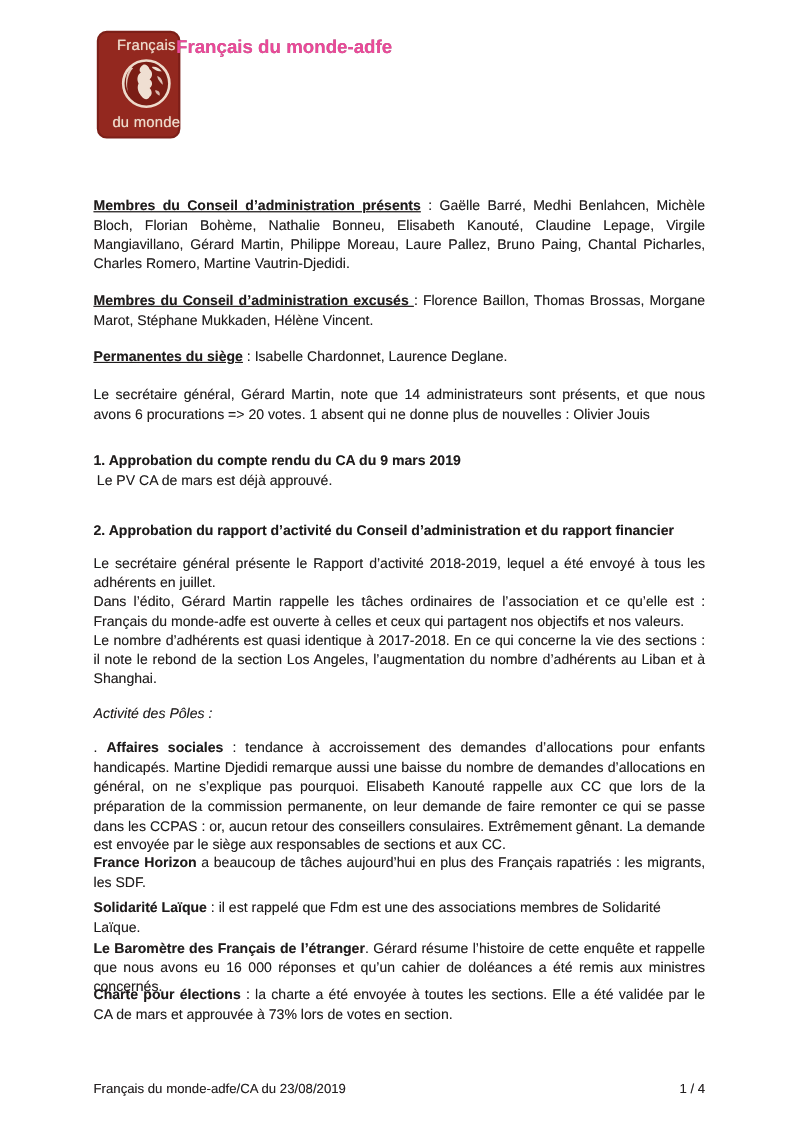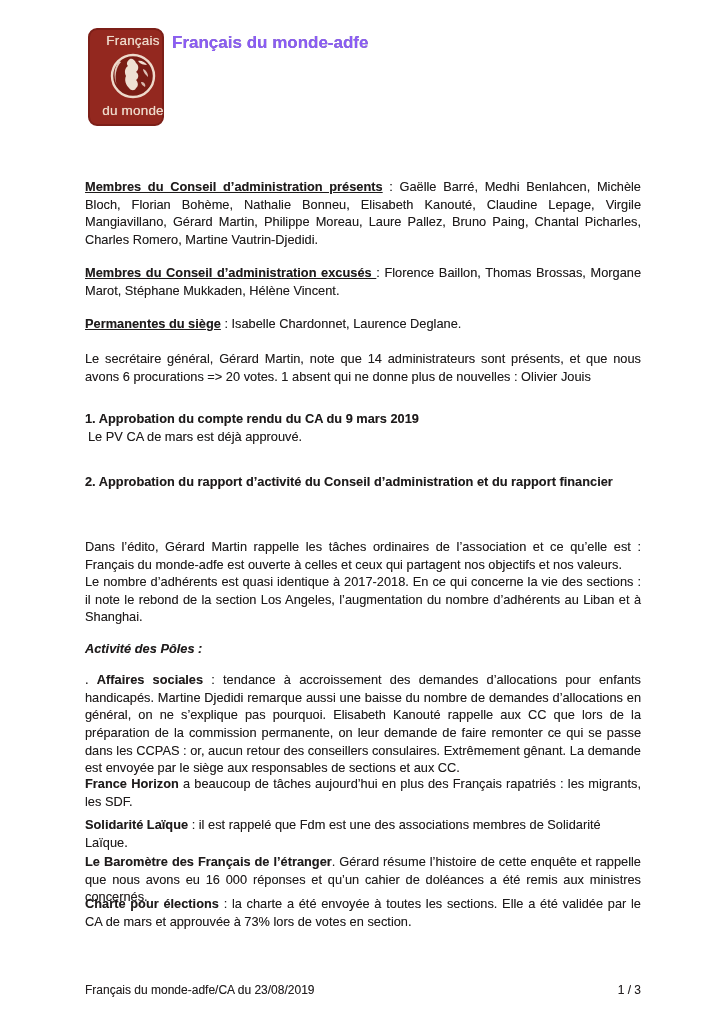--- a/index.html
+++ b/index.html
@@ -23,40 +23,40 @@
     display:flex; flex-direction:column; align-items:center; justify-content:space-between;
     padding:4px 2px 6px 16px;
   }
   .logo-word {
     color:#eedacb; font-size:13.5px; line-height:14px; letter-spacing:0.2px;
     text-shadow:0 0 0.7px rgba(238,218,203,.8);
     white-space:nowrap;
   }
   .logo-globe { width:46px; height:46px; display:block; }
   .org-title {
-    position:absolute; left:172px; top:33px;
-    font-size:17px; font-weight:bold; color:#8b5cf6;
+    position:absolute; left:160px; top:33px;
+    font-size:17px; font-weight:bold; color:#ec4899;
     text-shadow:0 0 .6px rgba(24,20,20,.55);
   }
   .doc-title {
     position:absolute; left:172px; top:62px;
     font-size:17px; font-weight:bold; color:#181414;
     text-shadow:0 0 .6px rgba(24,20,20,.55);
   }
   
   .block {
     position:absolute; left:85px; width:556px;
     font-size:12.8px; line-height:17.7px;
     color:#1e1b1b;
     text-shadow:0 0 .5px rgba(30,27,27,.4);
   }
   .just { text-align:justify; }
   .lead { font-weight:bold; text-decoration:underline; }
   .b { font-weight:bold; }
-  .bi { font-weight:bold; font-style:italic; }
+  .bi { font-weight:normal; font-style:italic; }
   .indent1 { padding-left:3px; }
   
   .footer {
     position:absolute; left:85px; top:983px; width:556px;
     display:flex; justify-content:space-between;
     font-size:12px; color:#242021;
     text-shadow:0 0 .5px rgba(36,32,33,.4);
   }
 </style>
 </head>
@@ -83,33 +83,34 @@
   <p class="block just" style="top:251px"><span class="lead">Membres du Conseil d’administration excusés </span><span>: Florence Baillon, Thomas Brossas, Morgane Marot, Stéphane Mukkaden, Hélène Vincent.</span></p>
 
   <p class="block" style="top:302px"><span class="lead">Permanentes du siège</span><span> : Isabelle Chardonnet, Laurence Deglane.</span></p>
 
   <p class="block just" style="top:337px">Le secrétaire général, Gérard Martin, note que 14 administrateurs sont présents, et que nous avons 6 procurations =&gt; 20 votes. 1 absent qui ne donne plus de nouvelles : Olivier Jouis</p>
 
   <p class="block b" style="top:397px">1. Approbation du compte rendu du CA du 9 mars 2019</p>
   <p class="block indent1" style="top:415px">Le PV CA de mars est déjà approuvé.</p>
 
   <p class="block b" style="top:460px">2. Approbation du rapport d’activité du Conseil d’administration et du rapport financier</p>
+  <p class="block just" style="top:490px">Le secrétaire général présente le Rapport d’activité 2018-2019, lequel a été envoyé à tous les adhérents en juillet.</p>
   <p class="block just" style="top:525px">Dans l’édito, Gérard Martin rappelle les tâches ordinaires de l’association et ce qu’elle est : Français du monde-adfe est ouverte à celles et ceux qui partagent nos objectifs et nos valeurs.</p>
   <p class="block just" style="top:560px">Le nombre d’adhérents est quasi identique à 2017-2018. En ce qui concerne la vie des sections : il note le rebond de la section Los Angeles, l’augmentation du nombre d’adhérents au Liban et à Shanghai.</p>
 
   <p class="block bi" style="top:627px">Activité des Pôles :</p>
 
   <p class="block just" style="top:658px"><span>. </span><span class="b">Affaires sociales</span><span> : tendance à accroissement des demandes d’allocations pour enfants handicapés. Martine Djedidi remarque aussi une baisse du nombre de demandes d’allocations en général, on ne s’explique pas pourquoi.  Elisabeth Kanouté rappelle aux CC que lors de la préparation de la commission permanente, on leur demande de faire remonter ce qui se passe dans les CCPAS : or, aucun retour des conseillers consulaires. Extrêmement gênant. La demande est envoyée par le siège aux responsables de sections et aux CC.</span></p>
 
   <p class="block" style="top:803px"><span class="b">Solidarité Laïque</span><span> : il est rappelé que Fdm est une des associations membres de Solidarité Laïque.</span></p>
 
   <p class="block just" style="top:762px"><span class="b">France Horizon</span><span> a beaucoup de tâches aujourd’hui en plus des Français rapatriés : les migrants, les SDF.</span></p>
 
   <p class="block just" style="top:840px"><span class="b">Le Baromètre des Français de l’étranger</span><span>. Gérard résume l’histoire de cette enquête et rappelle que nous avons eu 16 000 réponses et qu’un cahier de doléances a été remis aux ministres concernés.</span></p>
 
   <p class="block just" style="top:882px"><span class="b">Charte pour élections</span><span> : la charte a été envoyée à toutes les sections. Elle a été validée par le CA de mars et approuvée à 73% lors de votes en section.</span></p>
 
   <div class="footer">
     <span>Français du monde-adfe/CA du 23/08/2019</span>
-    <span>1 / 3</span>
+    <span>1 / 4</span>
   </div>
 
 </div>
 
 </body></html>

